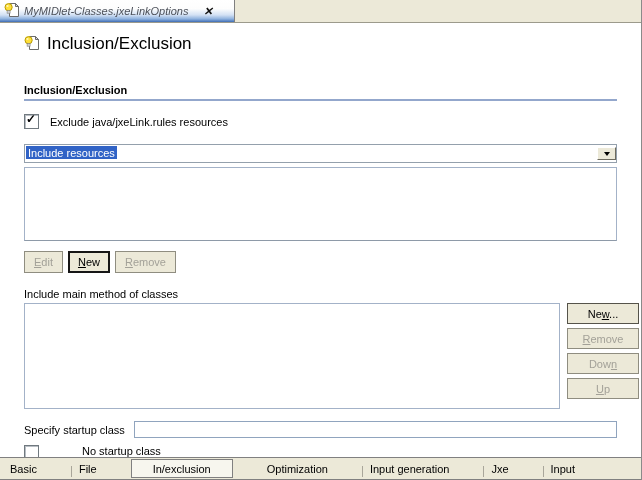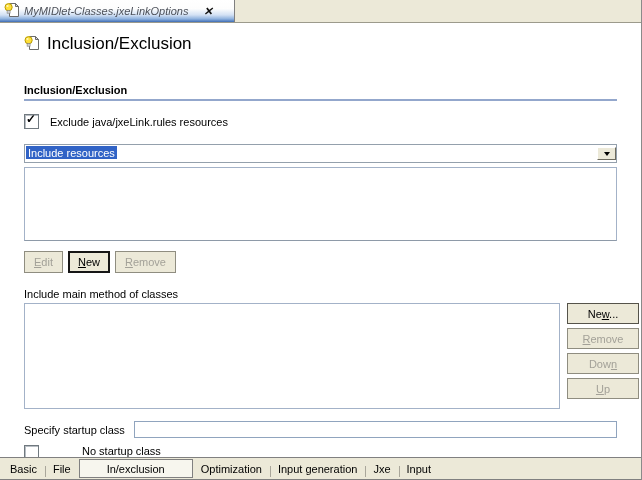--- a/index.html
+++ b/index.html
@@ -45,24 +45,24 @@
   .side-btns{margin-left:7px;display:flex;flex-direction:column;}
   .side-btn{width:72px;height:21px;background:#ECE9D8;border:1px solid #55534a;font-family:"Liberation Sans",sans-serif;font-size:11px;color:#000;margin-bottom:4px;box-sizing:border-box;display:flex;align-items:center;justify-content:center;}
   .side-btn.disabled{color:#a3a198;border-color:#8f8d80;}
 
   .startup-row{margin-top:12px;display:flex;align-items:center;}
   .startup-input{margin-left:9px;flex:1;height:17px;border:1px solid #90A4BE;box-sizing:border-box;font-family:"Liberation Sans",sans-serif;font-size:11px;padding:0 2px;background:#fff;}
 
   .nostartup-row{margin-top:7px;display:flex;align-items:flex-start;gap:32px;}
 
   
-  .bottom-tabbar{flex:none;height:23px;background:#ECE9D8;border-top:1px solid #808080;border-bottom:1px solid #808080;display:flex;align-items:stretch;padding-left:2px;box-sizing:border-box;}
+  .bottom-tabbar{flex:none;height:23px;background:#ECE9D8;border-top:1px solid #808080;border-bottom:1px solid #808080;display:flex;align-items:stretch;padding-left:2px;box-sizing:border-box;gap:26px;}
   .btab{display:flex;align-items:center;padding:0 8px;position:relative;white-space:nowrap;}
   .btab.sep::before{content:"";position:absolute;left:0;top:8px;width:1px;height:11px;background:#a9a69a;}
-  .btab.selected{background:#F7F6EE;border:1px solid #808080;margin:1px 0;padding:0 27px;}
+  .btab.selected{background:#F7F6EE;border:1px solid #808080;margin:1px 0;padding:0 21px;}
 </style>
 </head>
 <body>
 
 <div class="window">
 
   <div class="editor-tabbar">
     <div class="editor-tab">
       <span>
         <svg width="16" height="16" viewBox="0 0 16 16">

